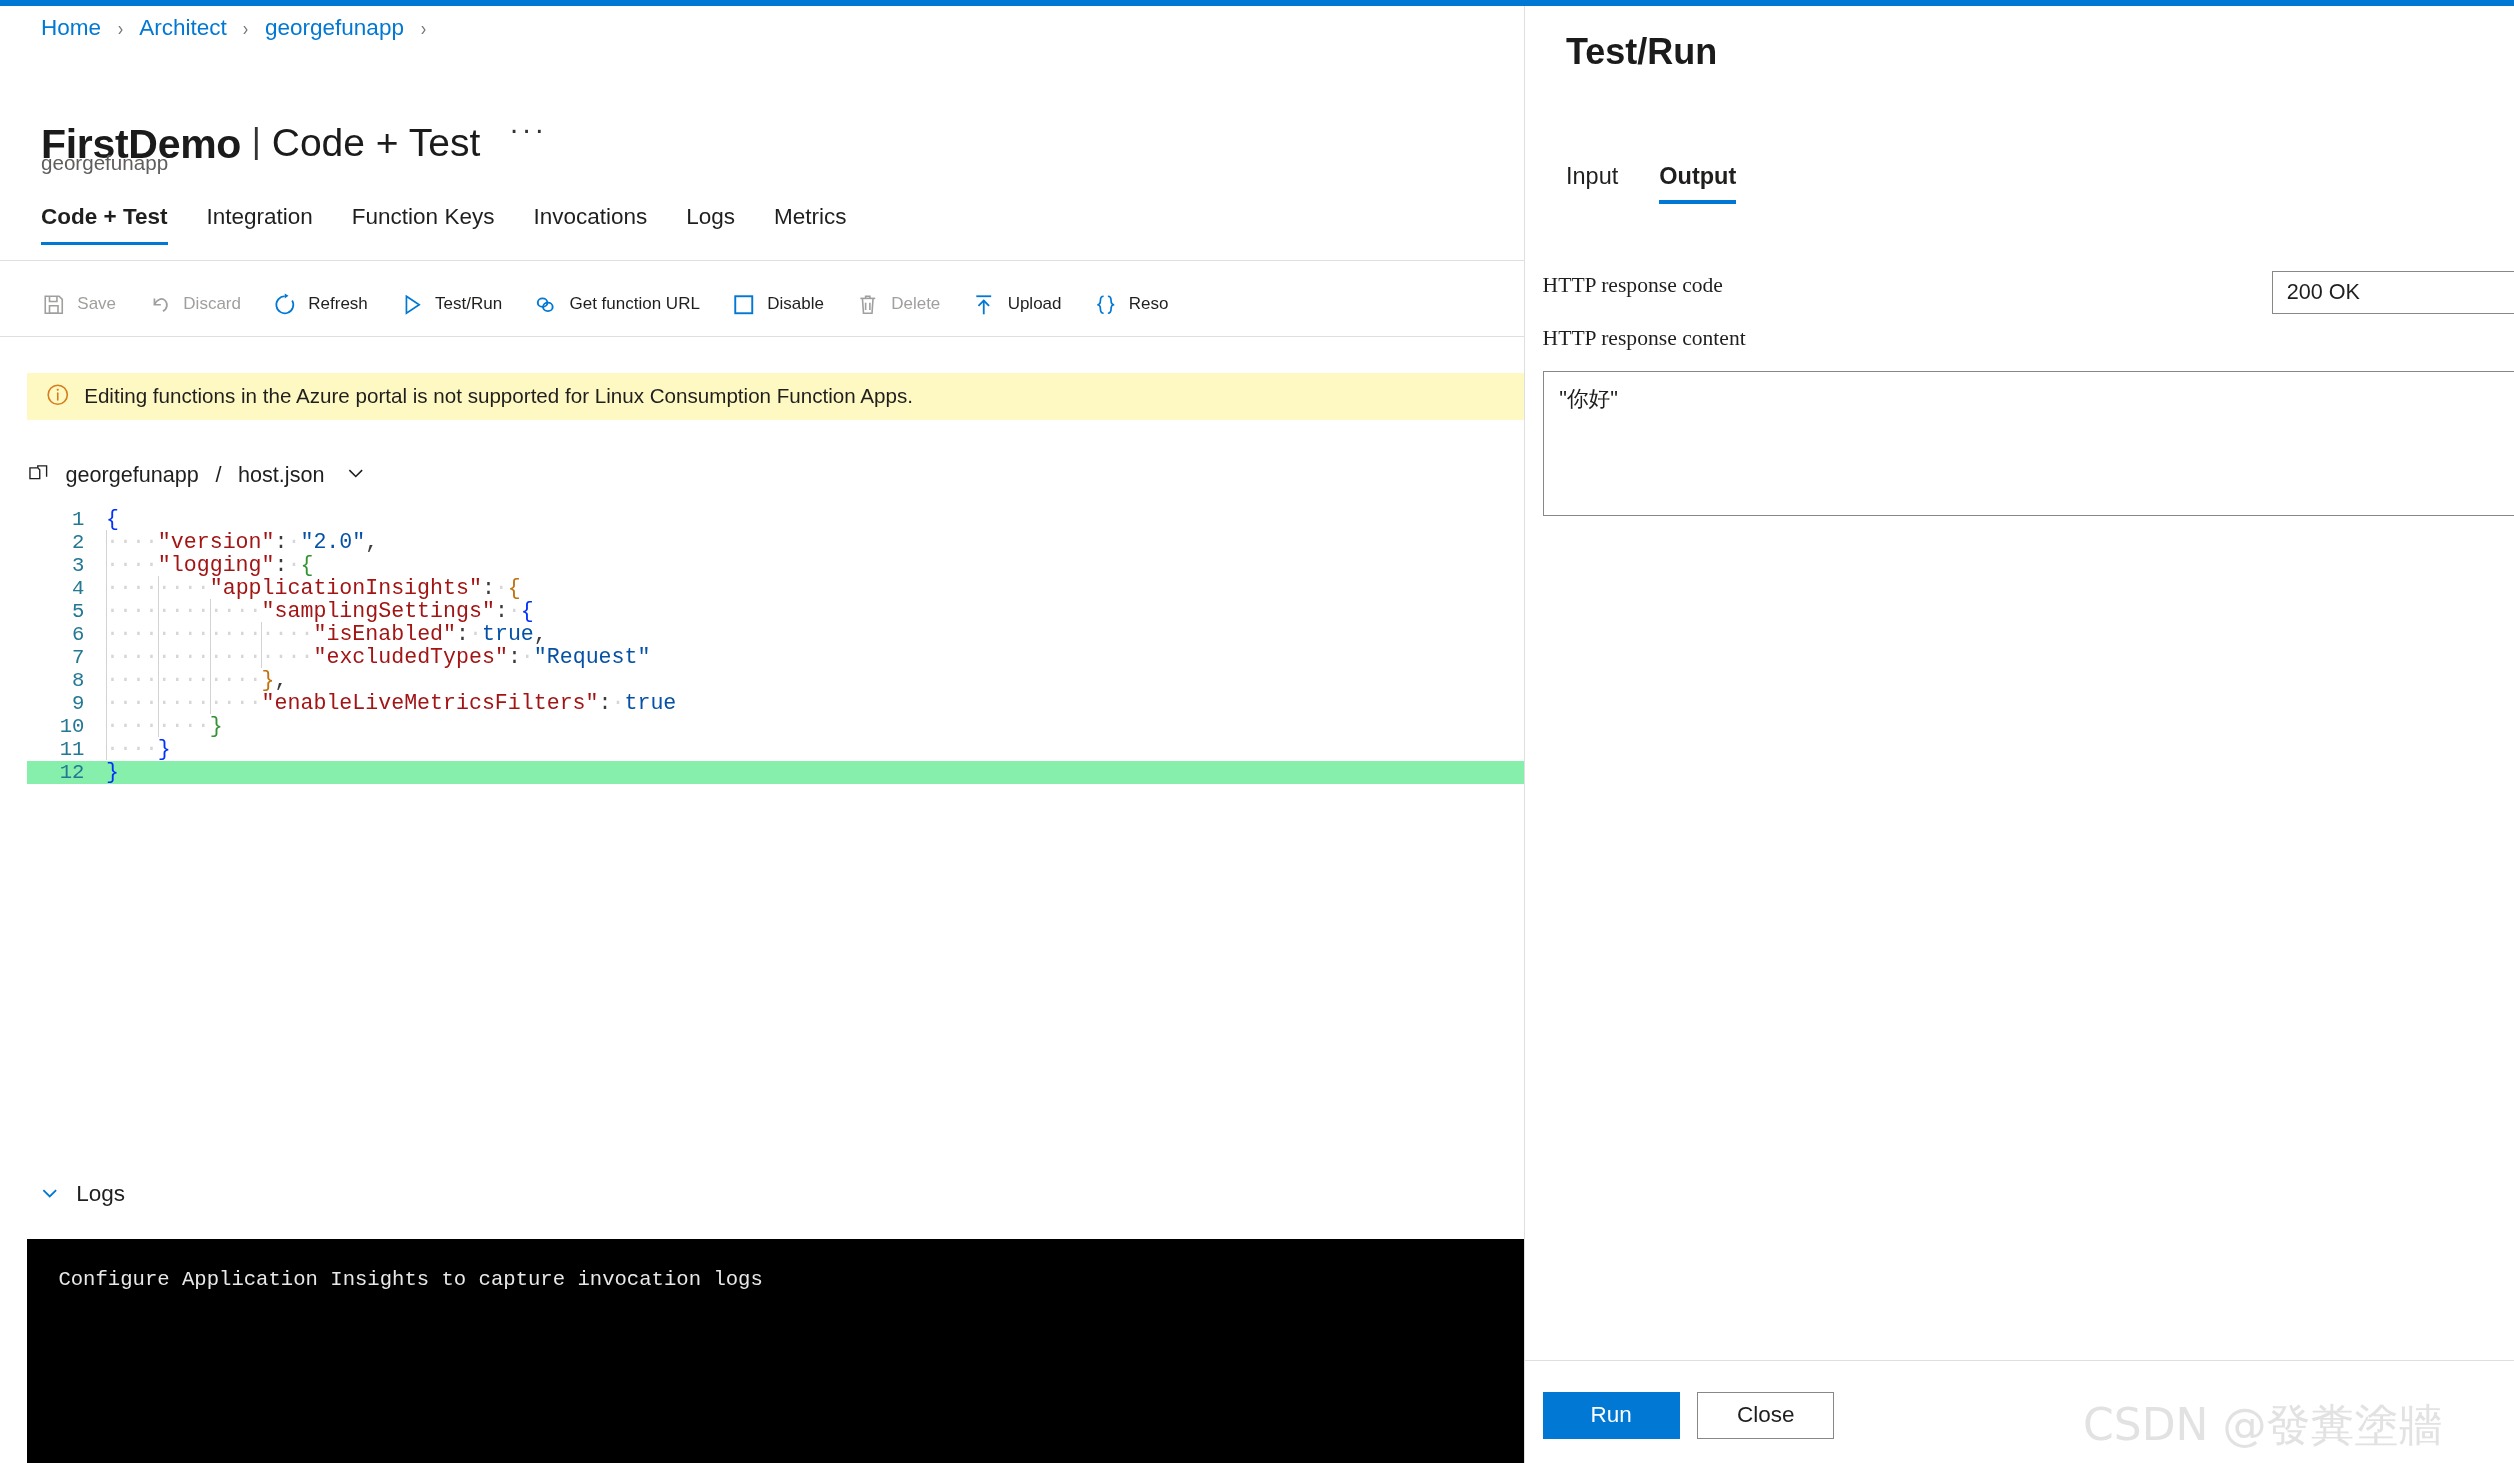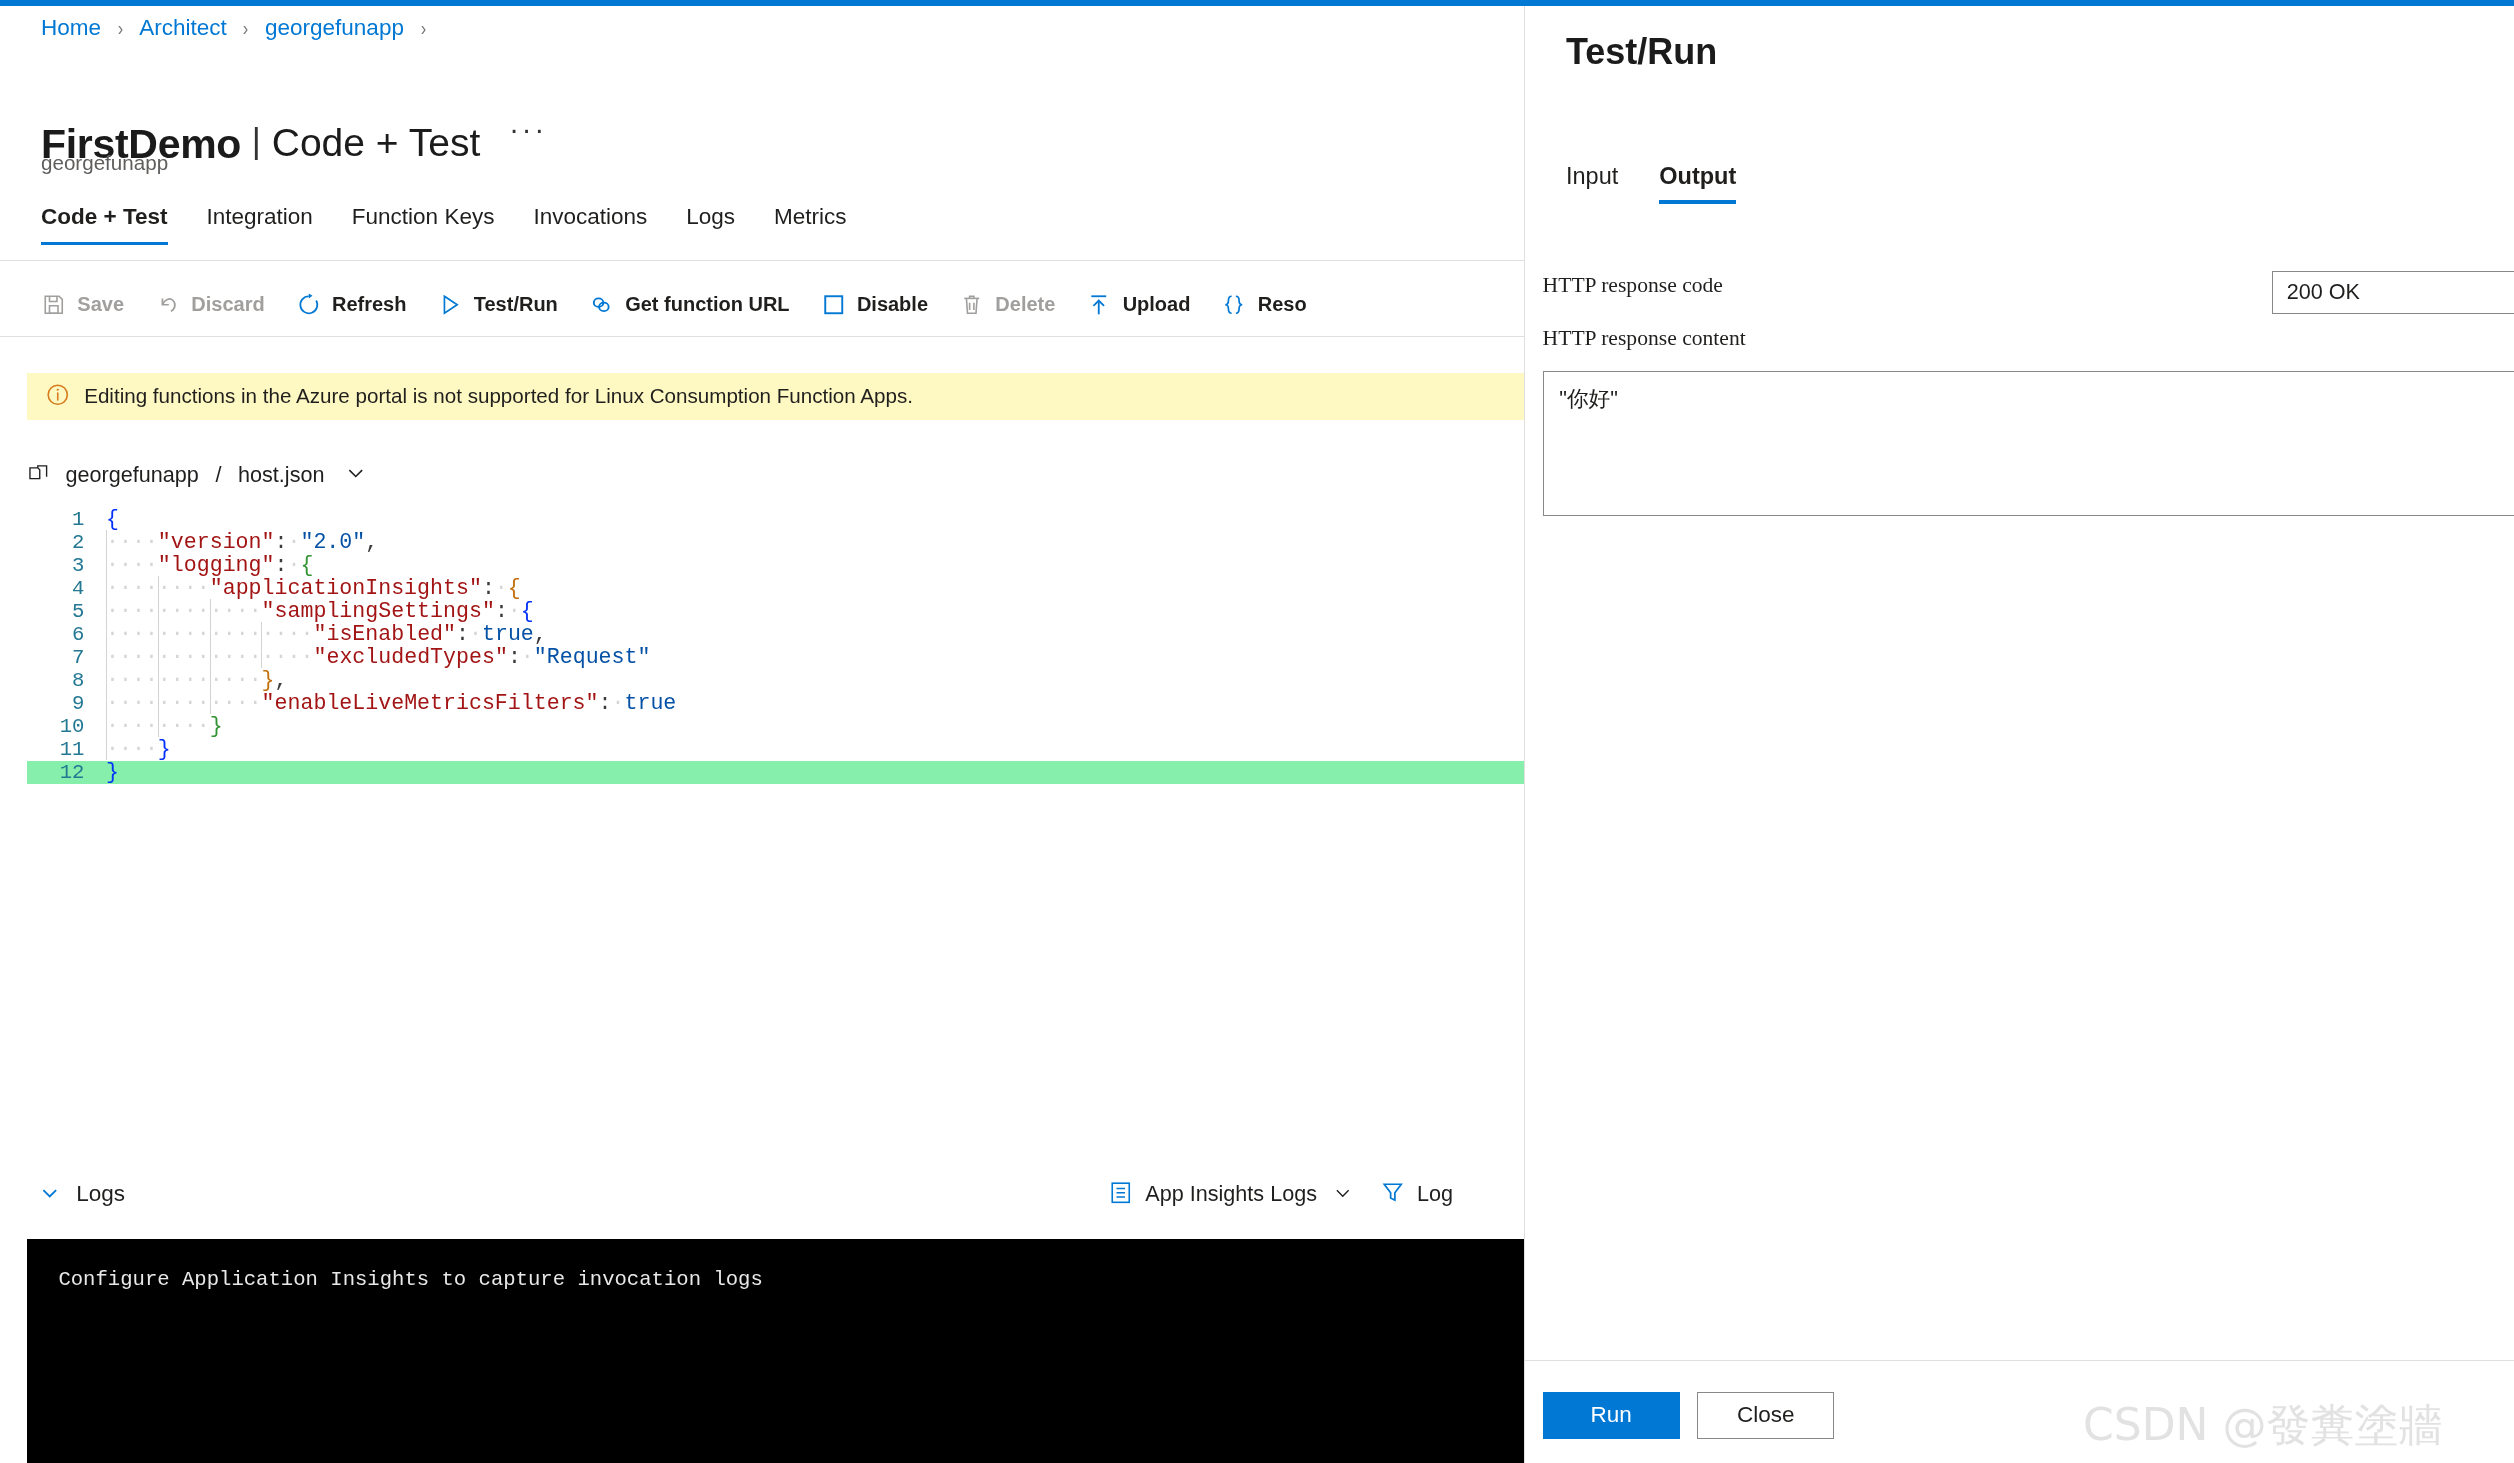--- a/index.html
+++ b/index.html
@@ -74,21 +74,21 @@
 
   
   .cmdbar {
     position: absolute; top: 276px; left: 41px;
     display: flex; align-items: center; height: 45px;
   }
   .cmd {
     display: flex; align-items: center; gap: 10.8px;
     margin-right: 31px; cursor: pointer; white-space: nowrap;
   }
-  .cmd .cmd-label { font-size: 20px; color: #201f1e; font-weight: bold; }
+  .cmd .cmd-label { font-size: 17px; color: #201f1e; }
   .cmd.disabled { cursor: default; }
   .cmd.disabled .cmd-label { color: #a19f9d; }
   .cmd svg { display: block; }
   .cmdbar-line {
     position: absolute; top: 330px; left: 0; width: 1524px;
     height: 1px; background: #e1dfdd;
   }
 
   
   .banner {
@@ -448,44 +448,20 @@
 
     <div class="logs-header">
       <div class="logs-toggle">
         <span>
           <svg width="25.5" height="25.5" viewBox="0 0 24 24" fill="none" stroke="#0078d4" stroke-width="1.7">
             <path d="M6 9.5l6 6 6-6"></path>
           </svg>
         </span>
         <span class="logs-toggle-label">Logs</span>
       </div>
-      <div class="logs-actions">
-        <div class="logs-action">
-          <span>
-            <svg width="25.5" height="25.5" viewBox="0 0 24 24" fill="none" stroke="#0078d4" stroke-width="1.5">
-              <rect x="4" y="3" width="16" height="18"></rect>
-              <path d="M8 8h8M8 12h8M8 16h8" stroke-width="1.4"></path>
-            </svg>
-          </span>
-          <span class="logs-action-label">App Insights Logs</span>
-          <span style="margin-left:2px;">
-            <svg width="23.5" height="23.5" viewBox="0 0 24 24" fill="none" stroke="#201f1e" stroke-width="1.4">
-              <path d="M6 9.5l6 6 6-6"></path>
-            </svg>
-          </span>
-        </div>
-        <div class="logs-action">
-          <span>
-            <svg width="25.5" height="25.5" viewBox="0 0 24 24" fill="none" stroke="#0078d4" stroke-width="1.6">
-              <path d="M4 4h16l-6 8v7l-4-2v-5z"></path>
-            </svg>
-          </span>
-          <span class="logs-action-label">Log</span>
-        </div>
-      </div>
     </div>
 
     <div class="console">
       <span>Configure Application Insights to capture invocation logs</span>
     </div>
 
   </div>
 
   <div class="panel">
 

